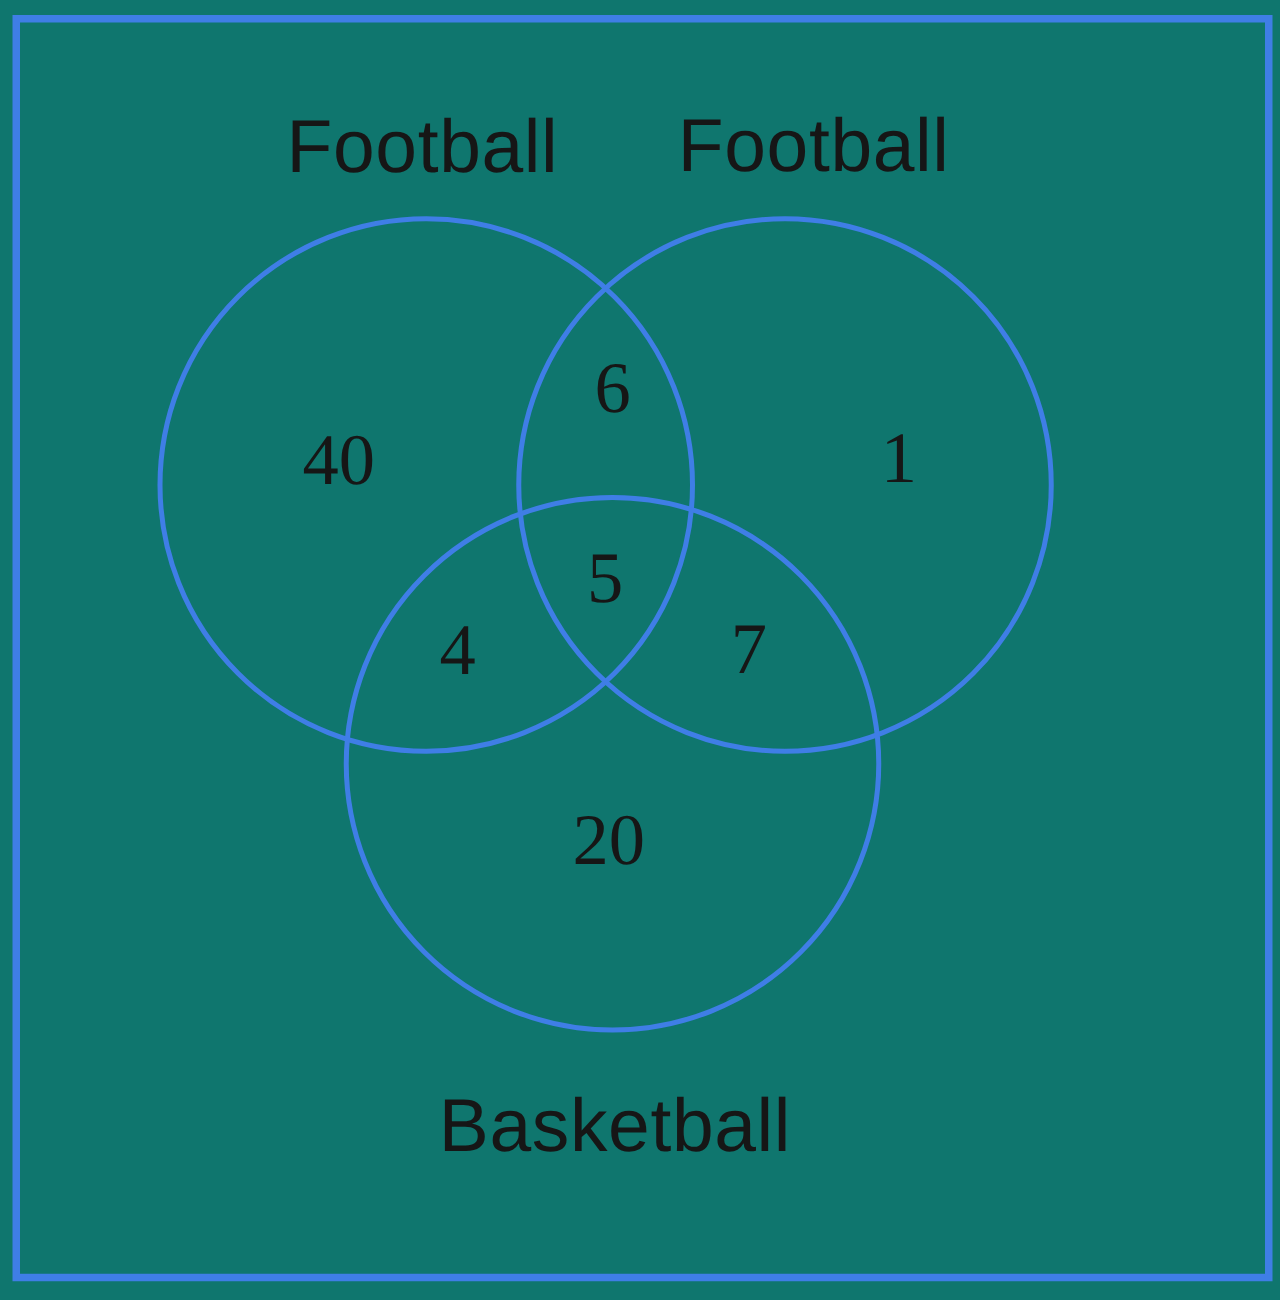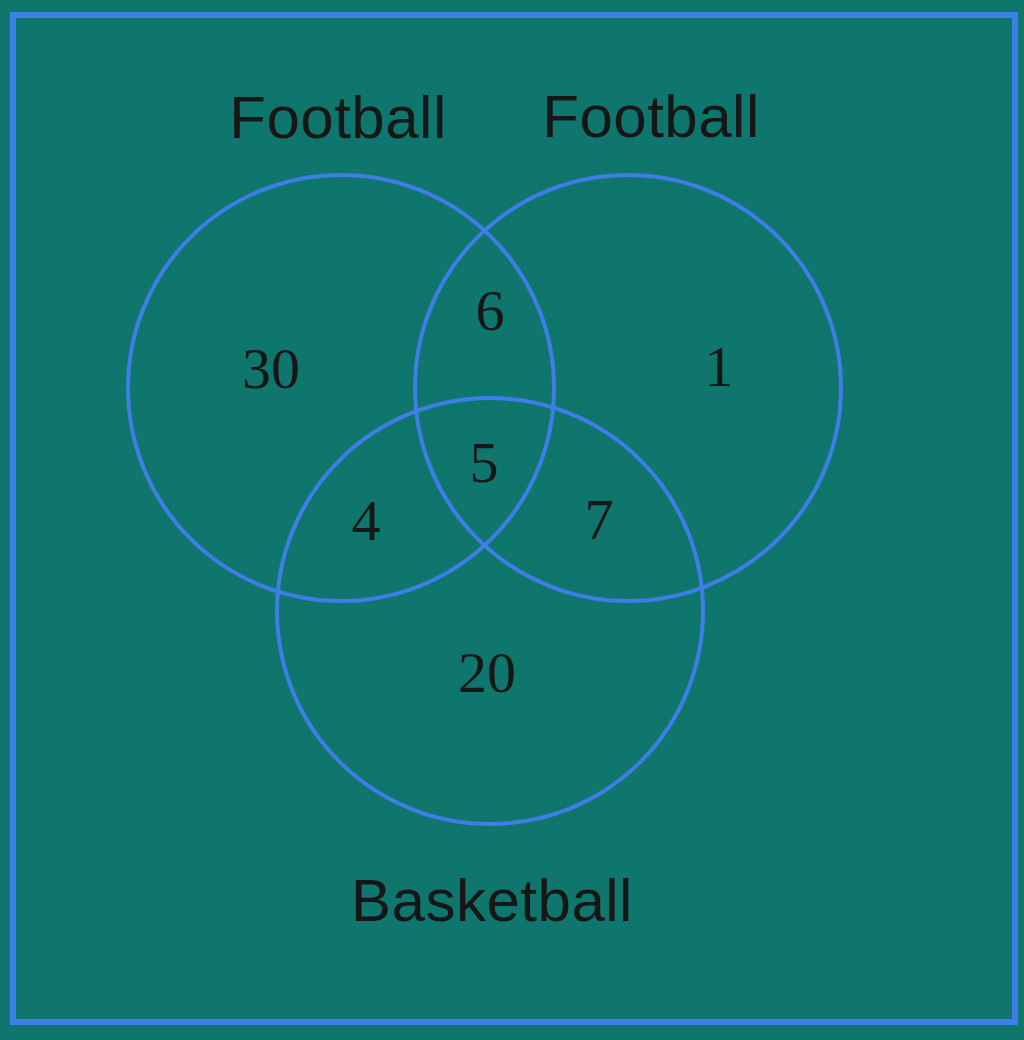--- a/index.html
+++ b/index.html
@@ -80,21 +80,21 @@
   <div class="frame"></div>
 
   <div class="circle football"></div>
   <div class="circle baseball"></div>
   <div class="circle basketball"></div>
 
   <div class="set-label football">Football</div>
   <div class="set-label baseball">Football</div>
   <div class="set-label basketball">Basketball</div>
 
-  <div class="region-count count-football-only">30</div>
+  <div class="region-count count-football-only">40</div>
   <div class="region-count count-baseball-only">1</div>
   <div class="region-count count-basketball-only">20</div>
   <div class="region-count count-football-baseball">6</div>
   <div class="region-count count-football-basketball">4</div>
   <div class="region-count count-baseball-basketball">7</div>
   <div class="region-count count-all-three">5</div>
 
 </div>
 
 </body></html>

